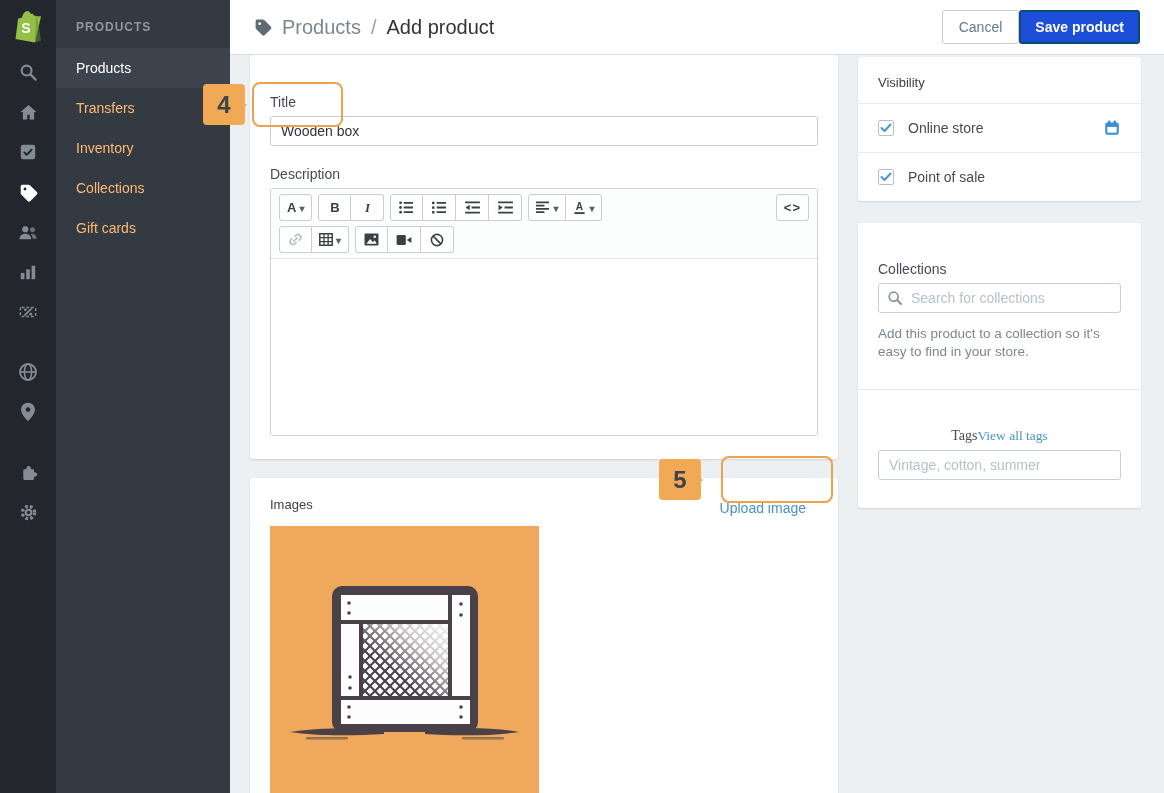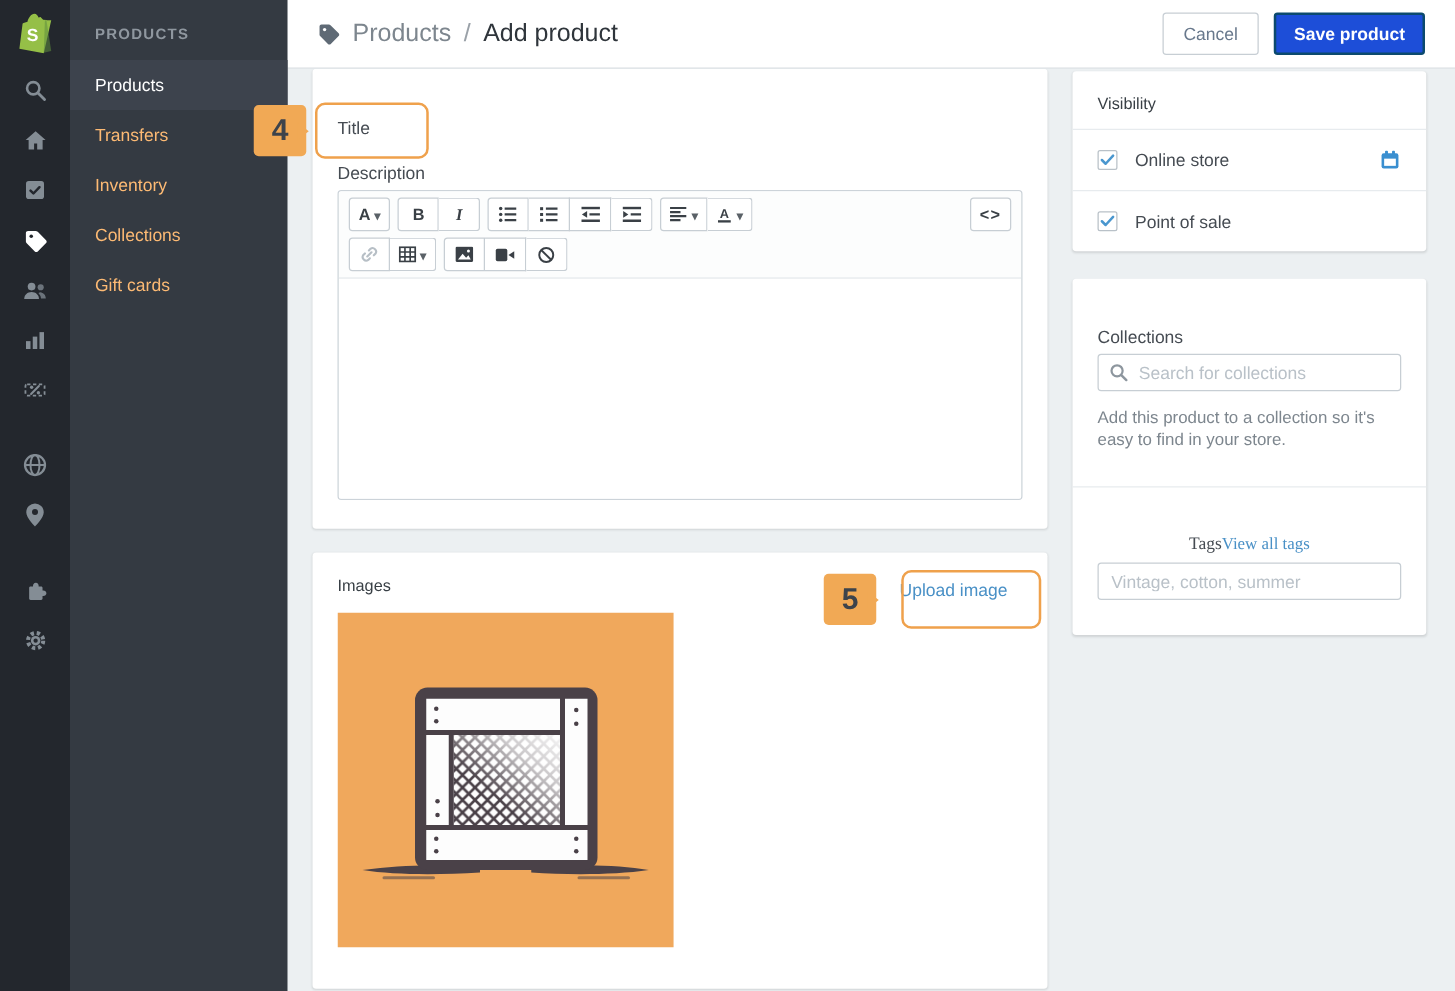--- a/index.html
+++ b/index.html
@@ -18,21 +18,21 @@
   .navcol { position:absolute; left:56px; top:0; width:174px; height:100%; background:#343a42; z-index:3; }
   .nav-title { padding:20px 0 14px 20px; font-size:12px; font-weight:bold; letter-spacing:1px; color:#8f979f; }
   .nav-item { height:40px; line-height:40px; padding-left:20px; font-size:14px; color:#fdba74; cursor:pointer; }
   .nav-item.active { background:#3d434d; color:#ffffff; }
   
   .topbar { position:absolute; left:230px; top:0; right:0; height:55px; background:#ffffff; border-bottom:1px solid #d9dee2; display:flex; align-items:center; padding:0 24px; z-index:2; }
   .crumb { display:flex; align-items:center; gap:10px; font-size:20px; }
   .crumb .parent { color:#7d868e; }
   .crumb .sep { color:#9aa1a8; }
   .crumb .current { color:#2f353b; }
-  .topbar-actions { margin-left:auto; display:flex; gap:12px; }
+  .topbar-actions { margin-left:auto; display:flex; }
   .btn { font-family:inherit; font-size:14px; border-radius:3px; padding:7px 16px; cursor:pointer; }
   .btn-cancel { background:#fff; border:1px solid #c7ced4; color:#68788c; }
   .btn-primary { background:#1d4ed8; border:2px solid #0c4a6e; color:#fff; font-weight:bold; padding:7px 14px; }
   
   .content { position:absolute; left:230px; top:55px; right:0; bottom:0; }
   .card { background:#fff; border-radius:3px; box-shadow:0 1px 2px rgba(0,0,0,.12); }
   .main-col { position:absolute; left:20px; top:0; width:588px; }
   .side-col { position:absolute; left:628px; top:2px; width:283px; }
   
   .details-card { padding:19px 20px 23px; }
@@ -206,20 +206,21 @@
       <button class="btn btn-primary">Save product</button>
     </div>
   </div>
 
   <div class="content">
 
     <div class="main-col">
 
       <div class="card details-card">
         <div class="field-label">Title</div>
+        <input class="text-input" type="text" value="Wooden box" style="">
         <div class="field-label desc-label">Description</div>
 
         <div class="editor">
           <div class="toolbar">
             <div class="toolbar-row">
               <div class="btn-group">
                 <button class="tb">
                     <span>A</span>
                     <span class="caret"></span>
                   </button>

